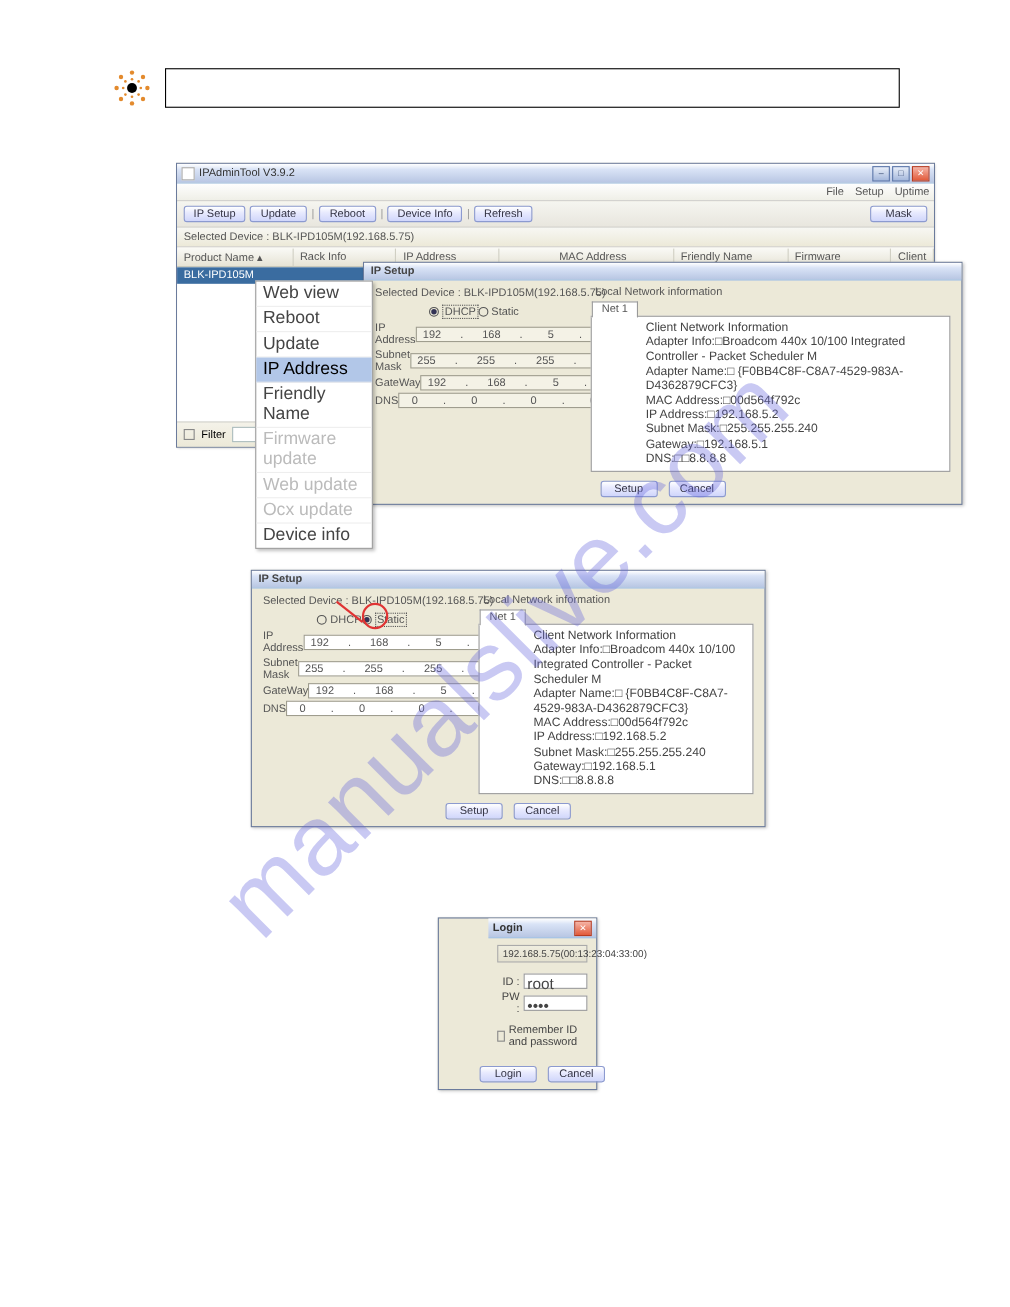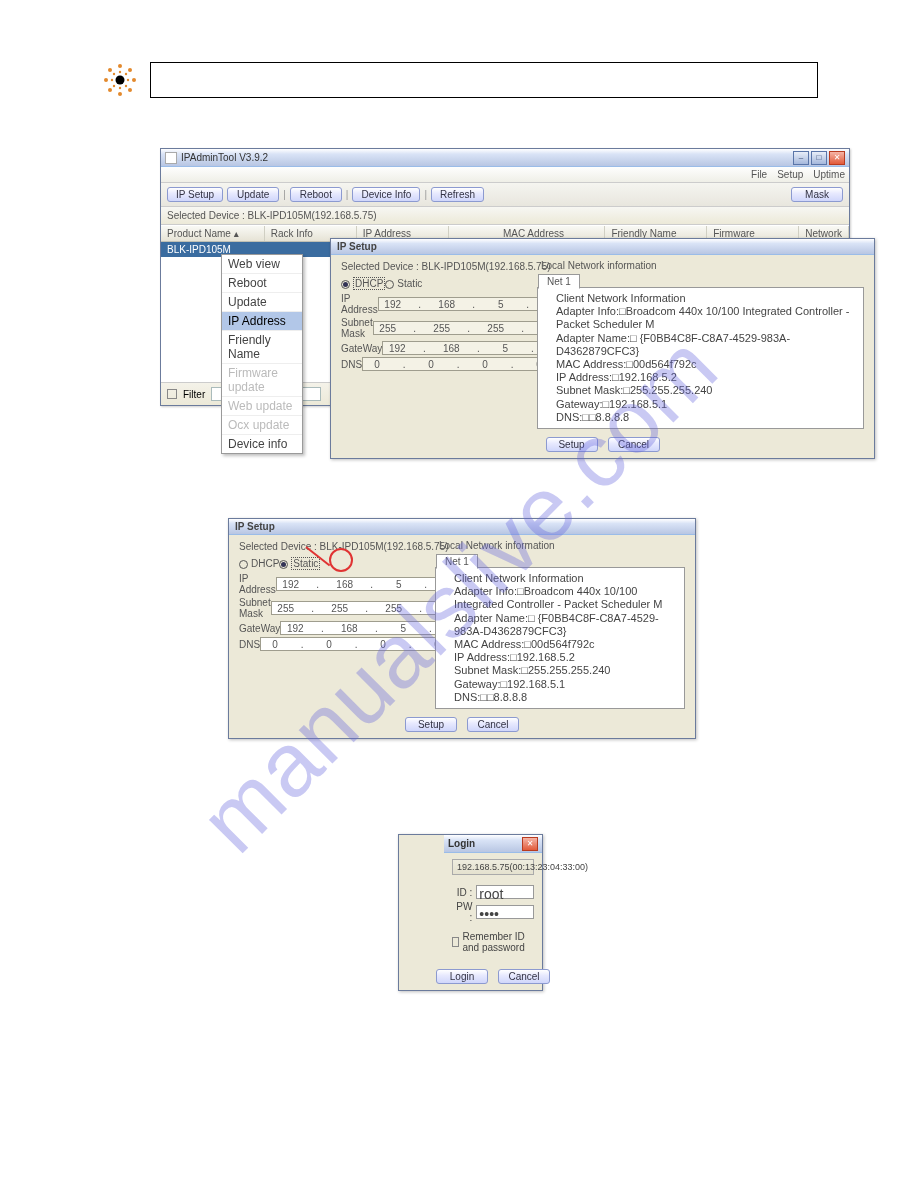--- a/index.html
+++ b/index.html
@@ -130,26 +130,26 @@
   .col-pname { width:107px; }
   .col-rack { width:95px; }
   .col-ip { width:95px; }
   .col-mac { width:112px;margin-left:48px; }
   .col-fname { width:105px; }
   .col-fw { width:95px; }
   .col-up { flex:1; text-align:right; }
   
   .ctxmenu {
     position:absolute;
-    top: 44px; left: 60px;
+    top: 44px; left: 71px;
     background:#fff;
     border:1px solid #9a9a9a;
     box-shadow:2px 2px 3px rgba(0,0,0,0.25);
-    font-size:12px; color:#444;
-    width:82px;
+    font-size:16px; color:#444;
+    width:107px;
     z-index:5;
   }
   .ctx-item { padding:2px 6px; border-bottom:1px solid #eee; }
   .ctx-item.disabled { color:#bbb; }
   .ctx-item.sel { background:#b2c7e8; color:#000; }
   .ctx-item:last-child { border-bottom:none; }
   .grid-area { position:relative; background:#fff; min-height:140px; }
   .filter-bar { padding:4px 6px; border-top:1px solid #ccc; background:linear-gradient(#f4f2e9,#ece9d8); display:flex; align-items:center; gap:6px;}
   .filter-bar input[type=text]{ border:1px solid #abb; height:14px; width:110px; font-size:10px;}
   .checkbox { width:10px; height:10px; border:1px solid #888; display:inline-block; vertical-align:middle;}
@@ -167,41 +167,42 @@
   }
   .subtitle {
     height:16px;
     background: linear-gradient(#fff,#d9e3f6 30%,#b8c6e3);
     display:flex; align-items:center;
     padding:0 6px; font-weight:bold; color:#444;
     border-bottom:1px solid #9abce8;
   }
   .ipsetup-body { padding:6px 10px; color:#555;}
   .ipsetup-body .devrow { margin-bottom:4px; }
-  .radio-row { display:flex; align-items:center; margin:2px 0 4px 0;}
+  .radio-row { display:flex; align-items:center; margin:2px 0 4px 0;justify-content:center;}
   .radio-row .rlabel { }
   .radio { width:9px; height:9px; border:1px solid #555; border-radius:50%; display:inline-block; vertical-align:middle; margin-right:3px; position:relative;}
   .radio.checked::after { content:""; position:absolute; top:1px; left:1px; width:5px; height:5px; border-radius:50%; background:#335; }
   .form-left { width:180px; }
   .form-left .frow { display:flex; align-items:center; margin:2px 0; }
   .form-left .flab { width:62px; color:#555;}
   .ipinput {
     display:flex; gap:12px; border:1px solid #9f9d8e;
     background:#f4f2e6;
     height:14px; align-items:center;
     padding:0 2px;
   }
   .ipinput.editable { background:#fff; }
   .ipinput span { width:24px; text-align:center; font-size:10px; color:#555;}
   .ipinput .dot { width:6px; text-align:center; }
   .netbox {
     border:1px solid #999;
     background:#fff; flex:1;
     min-height:80px;
     position:relative;
+    padding-left:31px;
   }
   .nettab {
     position:absolute; top:-14px; left:0;
     border:1px solid #999; border-bottom:1px solid #fff;
     background:#fff;
     padding:1px 8px; font-size:10px;
     color:#555;
   }
   .netbox .content { padding:4px 6px; font-size:11px; color:#444; line-height:1.2;margin-left:12px; }
   .netinfo-head { color:#555; margin:-16px 0 16px 4px;}
@@ -326,21 +327,21 @@
     <span>Selected Device :</span>
     <span>BLK-IPD105M(192.168.5.75)</span>
   </div>
   <div class="grid-head">
     <div class="col-pname"><span>Product Name</span> ▴</div>
     <div class="col-rack">Rack Info</div>
     <div class="col-ip">IP Address</div>
     <div class="col-mac">MAC Address</div>
     <div class="col-fname">Friendly Name</div>
     <div class="col-fw">Firmware</div>
-    <div class="col-up">Network</div>
+    <div class="col-up">Client</div>
   </div>
   <div class="grid-area">
     <div class="grid-row">
       <div class="col-pname">BLK-IPD105M</div>
       <div class="col-rack"></div>
       <div class="col-ip">192.168.5.75</div>
       <div class="col-mac">00:13:23:04:33:00</div>
       <div class="col-fname">BLK-IPD105M</div>
       <div class="col-fw">1.6.6</div>
       <div class="col-up">07,00:13</div>

